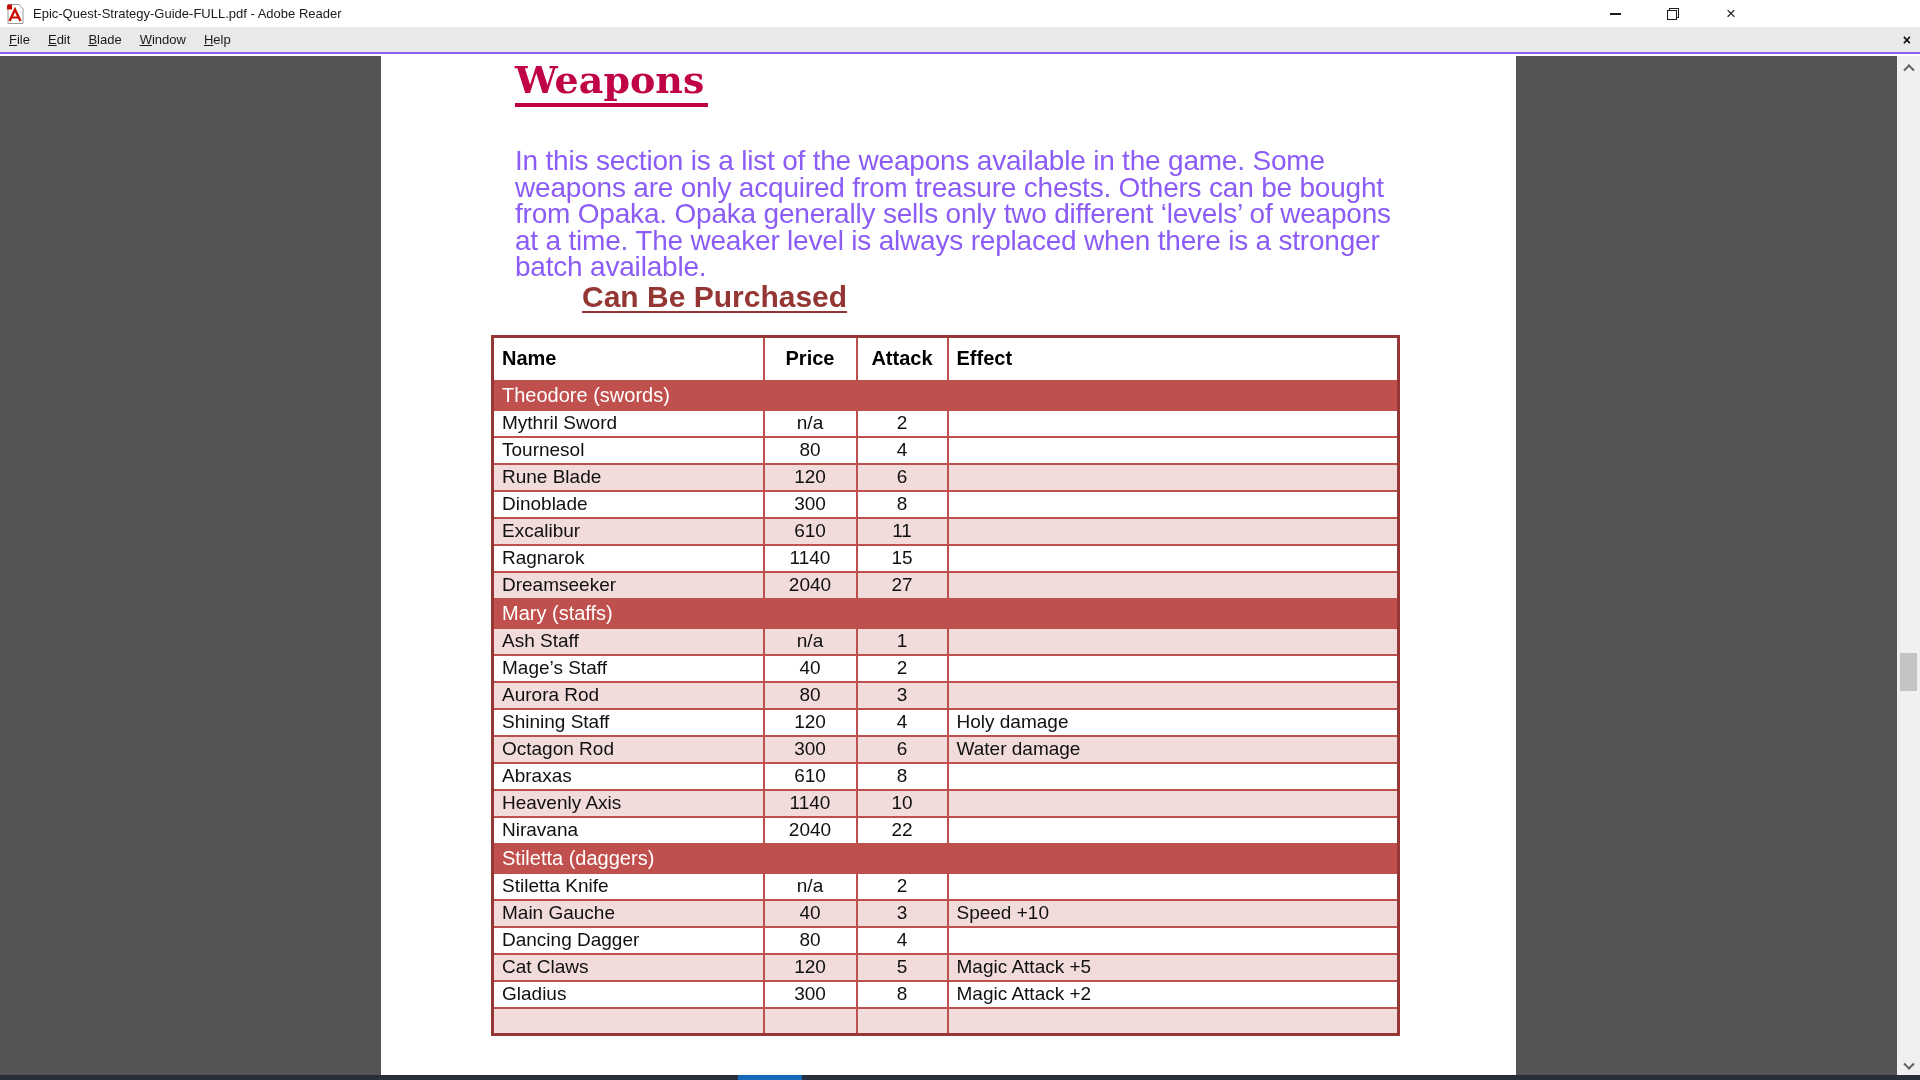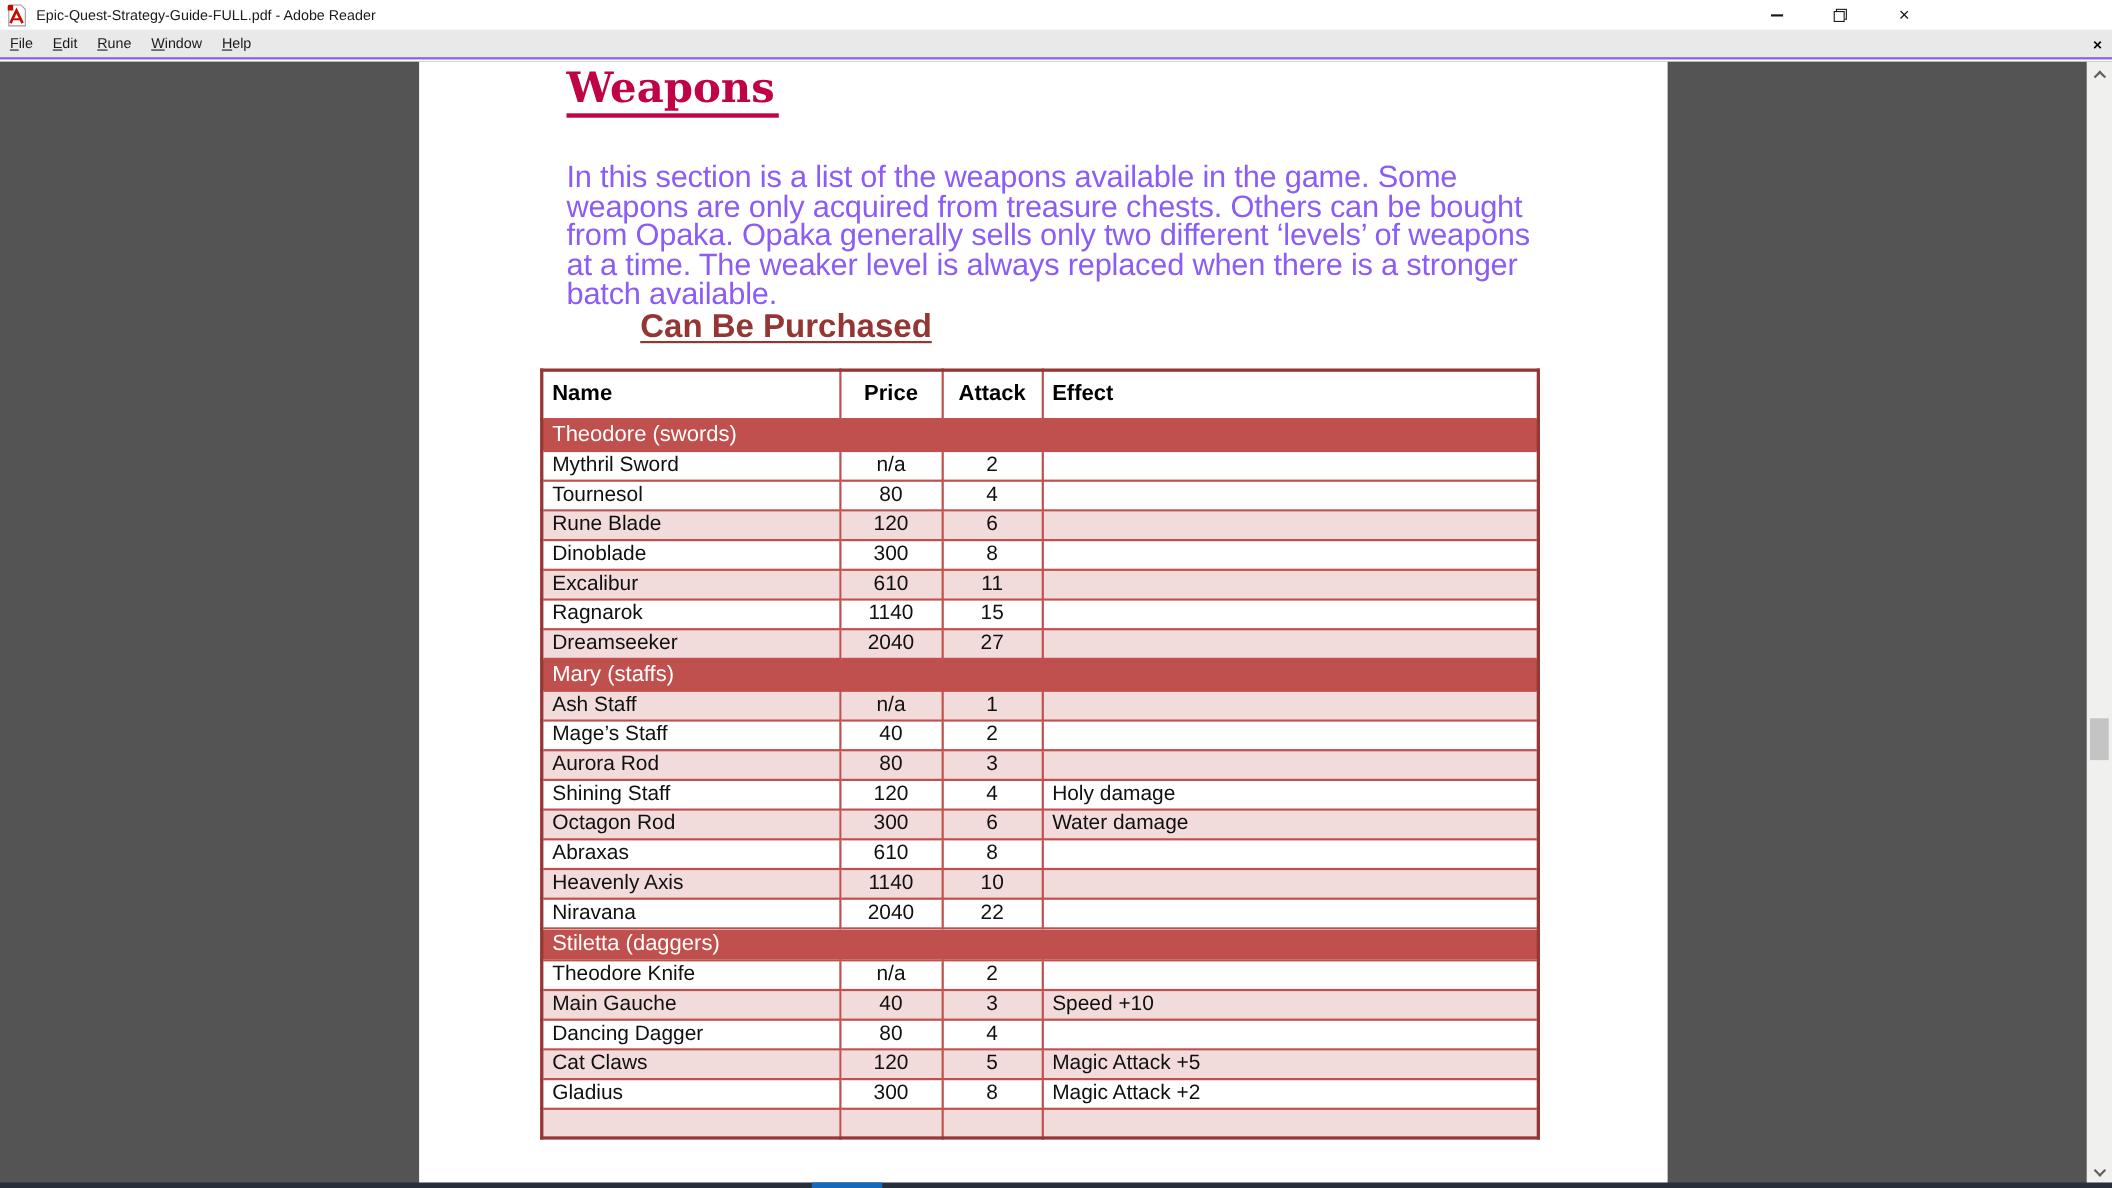--- a/index.html
+++ b/index.html
@@ -85,21 +85,21 @@
       </div>
     <div class="winbtn">
         <span class="close-glyph">×</span>
       </div>
   </div>
 </div>
 
 <div class="menubar">
   <span class="menuitem">File</span>
   <span class="menuitem">Edit</span>
-  <span class="menuitem">Rune</span>
+  <span class="menuitem">Blade</span>
   <span class="menuitem">Window</span>
   <span class="menuitem">Help</span>
   <span class="doc-close">×</span>
 </div>
 
 <div class="docpane">
   <div class="page">
     <span class="h-weapons">Weapons</span>
     <p class="intro">In this section is a list of the weapons available in the game. Some weapons are only acquired from treasure chests. Others can be bought from Opaka. Opaka generally sells only two different ‘levels’ of weapons at a time. The weaker level is always replaced when there is a stronger batch available.</p>
     <span class="h-purchase">Can Be Purchased</span>
@@ -213,21 +213,21 @@
           <tr>
             <td class="c-name">Niravana</td>
             <td class="c-price">2040</td>
             <td class="c-attack">22</td>
             <td class="c-effect"></td>
           </tr>
           <tr class="band">
             <td colspan="4">Stiletta (daggers)</td>
           </tr>
           <tr>
-            <td class="c-name">Theodore Knife</td>
+            <td class="c-name">Stiletta Knife</td>
             <td class="c-price">n/a</td>
             <td class="c-attack">2</td>
             <td class="c-effect"></td>
           </tr>
           <tr class="shaded">
             <td class="c-name">Main Gauche</td>
             <td class="c-price">40</td>
             <td class="c-attack">3</td>
             <td class="c-effect">Speed +10</td>
           </tr>

